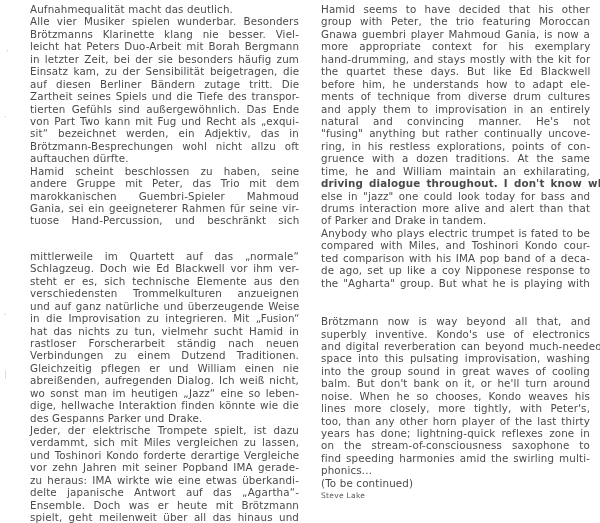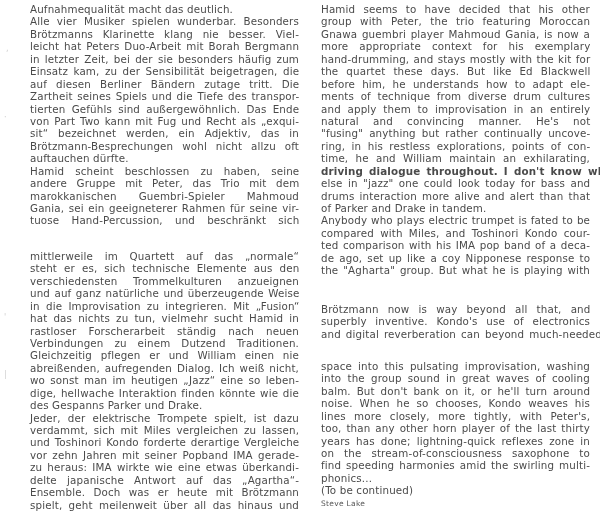--- a/index.html
+++ b/index.html
@@ -38,20 +38,21 @@
     <span class="line" style="display: block; word-spacing: 1.44444px;">von Part Two kann mit Fug und Recht als „exqui-</span>
     <span class="line" style="display: block; word-spacing: 6.5px;">sit“ bezeichnet werden, ein Adjektiv, das in</span>
     <span class="line" style="display: block; word-spacing: 5.5px;">Brötzmann-Besprechungen wohl nicht allzu oft</span>
     <span class="line last">auftauchen dürfte.</span>
     <span class="line" style="display: block; word-spacing: 7.6px;">Hamid scheint beschlossen zu haben, seine</span>
     <span class="line" style="display: block; word-spacing: 6.14286px;">andere Gruppe mit Peter, das Trio mit dem</span>
     <span class="line" style="display: block; word-spacing: 18.5px;">marokkanischen Guembri-Spieler Mahmoud</span>
     <span class="line" style="display: block; word-spacing: 1.14286px;">Gania, sei ein geeigneterer Rahmen für seine vir-</span>
     <span class="line" style="display: block; word-spacing: 8.75px;">tuose Hand-Percussion, und beschränkt sich</span>
     <span class="line" style="display: block; word-spacing: 8.2px; margin-top: 23px;">mittlerweile im Quartett auf das „normale“</span>
+    <span class="line" style="display: block; word-spacing: 2.14286px;">Schlagzeug. Doch wie Ed Blackwell vor ihm ver-</span>
     <span class="line" style="display: block; word-spacing: 3.57143px;">steht er es, sich technische Elemente aus den</span>
     <span class="line" style="display: block; word-spacing: 12px;">verschiedensten Trommelkulturen anzueignen</span>
     <span class="line" style="display: block; word-spacing: 1px;">und auf ganz natürliche und überzeugende Weise</span>
     <span class="line" style="display: block; word-spacing: 2.83333px;">in die Improvisation zu integrieren. Mit „Fusion“</span>
     <span class="line" style="display: block; word-spacing: 2.625px;">hat das nichts zu tun, vielmehr sucht Hamid in</span>
     <span class="line" style="display: block; word-spacing: 8.5px;">rastloser Forscherarbeit ständig nach neuen</span>
     <span class="line" style="display: block; word-spacing: 7.5px;">Verbindungen zu einem Dutzend Traditionen.</span>
     <span class="line" style="display: block; word-spacing: 5.16667px;">Gleichzeitig pflegen er und William einen nie</span>
     <span class="line" style="display: block; word-spacing: 1.4px;">abreißenden, aufregenden Dialog. Ich weiß nicht,</span>
     <span class="line" style="display: block; word-spacing: 1.875px;">wo sonst man im heutigen „Jazz“ eine so leben-</span>
@@ -72,34 +73,35 @@
     <span class="line" style="display: block; word-spacing: 1.14286px;">Gnawa guembri player Mahmoud Gania, is now a</span>
     <span class="line" style="display: block; word-spacing: 7.6px;">more appropriate context for his exemplary</span>
     <span class="line" style="display: block; word-spacing: 0.857143px;">hand-drumming, and stays mostly with the kit for</span>
     <span class="line" style="display: block; word-spacing: 4.57143px;">the quartet these days. But like Ed Blackwell</span>
     <span class="line" style="display: block; word-spacing: 3.71429px;">before him, he understands how to adapt ele-</span>
     <span class="line" style="display: block; word-spacing: 3.16667px;">ments of technique from diverse drum cultures</span>
     <span class="line" style="display: block; word-spacing: 3.28571px;">and apply them to improvisation in an entirely</span>
     <span class="line" style="display: block; word-spacing: 10.8px;">natural and convincing manner. He's not</span>
     <span class="line" style="display: block; word-spacing: 2.6px;">"fusing" anything but rather continually uncove-</span>
     <span class="line" style="display: block; word-spacing: 3px;">ring, in his restless explorations, points of con-</span>
+    <span class="line" style="display: block; word-spacing: 4.28571px;">gruence with a dozen traditions. At the same</span>
     <span class="line" style="display: block; word-spacing: 3.83333px;">time, he and William maintain an exhilarating,</span>
     <span class="line" style="display: block; word-spacing: 2.33333px; font-weight: bold;">driving dialogue throughout. I don't know where</span>
     <span class="line" style="display: block; word-spacing: 2px;">else in "jazz" one could look today for bass and</span>
     <span class="line" style="display: block; word-spacing: 1.71429px;">drums interaction more alive and alert than that</span>
     <span class="line last">of Parker and Drake in tandem.</span>
     <span class="line" style="display: block; word-spacing: 0.5px;">Anybody who plays electric trumpet is fated to be</span>
     <span class="line" style="display: block; word-spacing: 2.83333px;">compared with Miles, and Toshinori Kondo cour-</span>
     <span class="line" style="display: block; word-spacing: 1.11111px;">ted comparison with his IMA pop band of a deca-</span>
     <span class="line" style="display: block; word-spacing: 1.66667px;">de ago, set up like a coy Nipponese response to</span>
     <span class="line" style="display: block; word-spacing: 1.375px;">the "Agharta" group. But what he is playing with</span>
     <span class="line" style="display: block; word-spacing: 5.71429px; margin-top: 26px;">Brötzmann now is way beyond all that, and</span>
     <span class="line" style="display: block; word-spacing: 5.2px;">superbly inventive. Kondo's use of electronics</span>
     <span class="line" style="display: block; word-spacing: 1.6px;">and digital reverberation can beyond much-needed</span>
-    <span class="line" style="display: block; word-spacing: 2.6px; margin-top: 20px;">space into this pulsating improvisation, washing</span>
+    <span class="line" style="display: block; word-spacing: 2.6px;">space into this pulsating improvisation, washing</span>
     <span class="line" style="display: block; word-spacing: 2.75px;">into the group sound in great waves of cooling</span>
     <span class="line" style="display: block; word-spacing: 2.44444px;">balm. But don't bank on it, or he'll turn around</span>
     <span class="line" style="display: block; word-spacing: 3.42857px;">noise. When he so chooses, Kondo weaves his</span>
     <span class="line" style="display: block; word-spacing: 5px;">lines more closely, more tightly, with Peter's,</span>
     <span class="line" style="display: block; word-spacing: 1.44444px;">too, than any other horn player of the last thirty</span>
     <span class="line" style="display: block; word-spacing: 2.5px;">years has done; lightning-quick reflexes zone in</span>
     <span class="line" style="display: block; word-spacing: 6.5px;">on the stream-of-consciousness saxophone to</span>
     <span class="line" style="display: block; word-spacing: 1.5px;">find speeding harmonies amid the swirling multi-</span>
     <span class="line last">phonics...</span>
     <span class="line last">(To be continued)</span>

